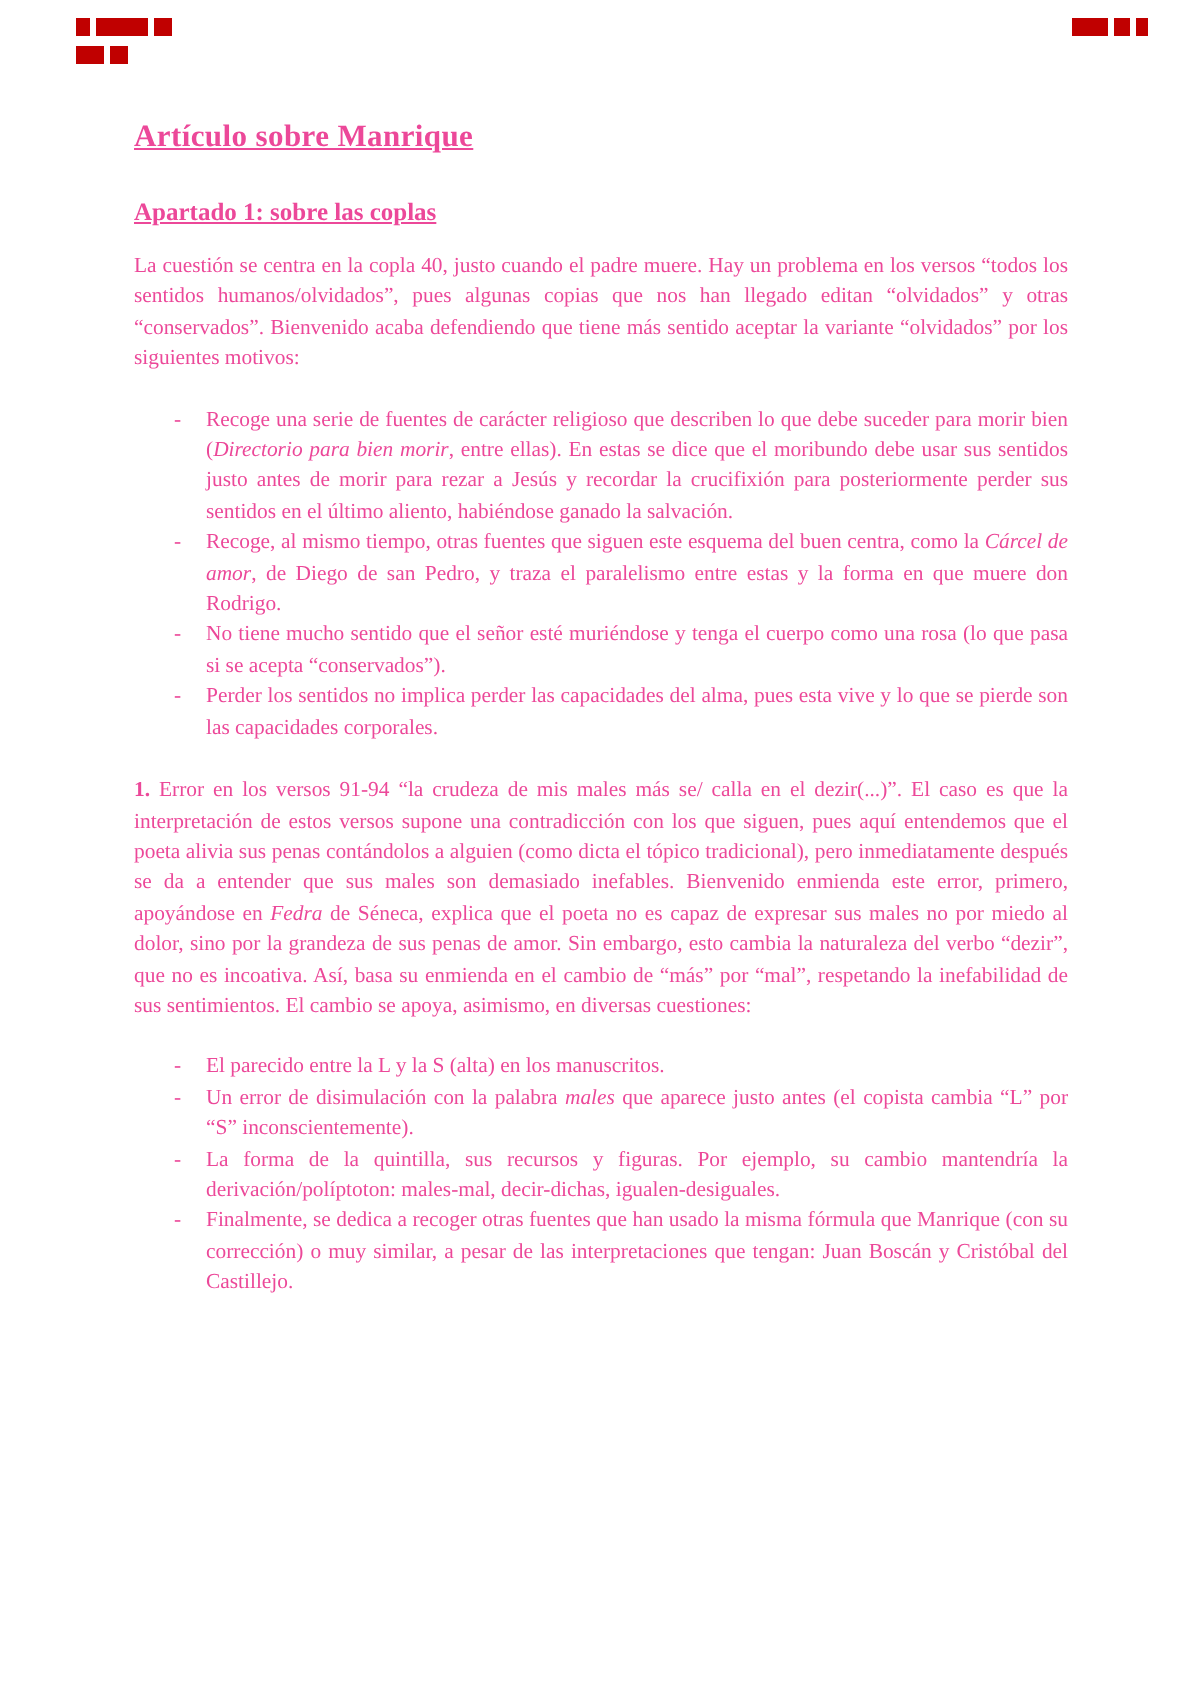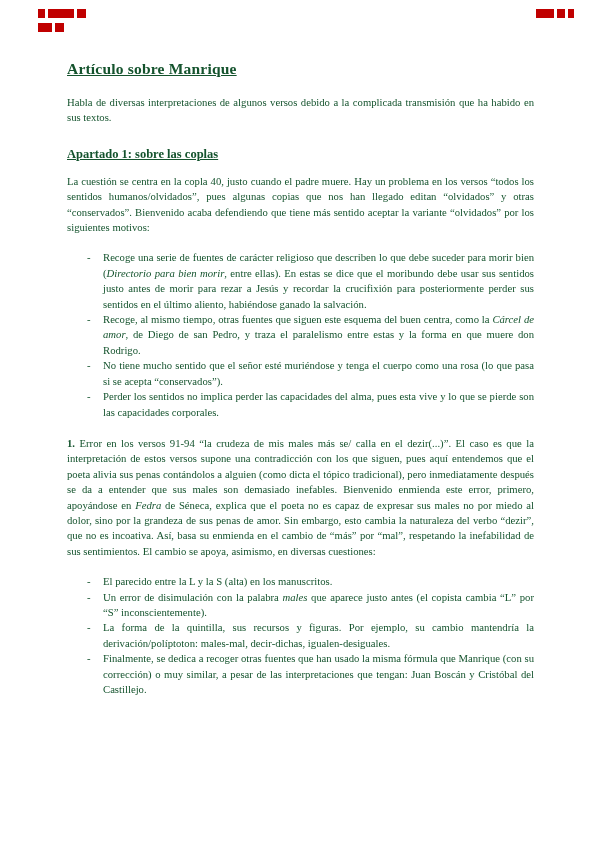--- a/index.html
+++ b/index.html
@@ -1,20 +1,20 @@
 <!DOCTYPE html>
 <html><head>
 <meta charset="utf-8">
 <style>
   html,body{margin:0;padding:0;background:#e8e8e8;}
   .page{
     width:600px;height:848px;margin:0 auto;position:relative;
     background:#ffffff;overflow:hidden;
     font-family:"Liberation Serif","DejaVu Serif",serif;
-    color:#14532d;
+    color:#ec4899;
   }
   .content{position:absolute;left:67px;right:66px;top:60px;}
   .title{
     font-size:15.5px;font-weight:bold;text-decoration:underline;
     margin:0 0 17px 0;letter-spacing:.2px;
   }
   .body-p{
     font-size:10.7px;line-height:15.4px;text-align:justify;
     margin:0 0 15px 0;
   }
@@ -52,21 +52,20 @@
   <div class="redrow" style="left:536px;top:9px">
     <i style="width: 18px; background-color: rgb(192, 0, 0);"></i>
     <i style="width: 8px; background-color: rgb(192, 0, 0);"></i>
     <i style="width: 6px; background-color: rgb(192, 0, 0);"></i>
   </div>
 
   <div class="content">
 
     <h1 class="title">Artículo sobre Manrique</h1>
 
-    <p class="body-p">Habla de diversas interpretaciones de algunos versos debido a la complicada transmisión que ha habido en sus textos.</p>
 
     <h2 class="heading">Apartado 1: sobre las coplas</h2>
 
     <p class="body-p">La cuestión se centra en la copla 40, justo cuando el padre muere. Hay un problema en los versos “todos los sentidos humanos/olvidados”, pues algunas copias que nos han llegado editan “olvidados” y otras “conservados”. Bienvenido acaba defendiendo que tiene más sentido aceptar la variante “olvidados” por los siguientes motivos:</p>
 
     <div class="bullets">
       <div class="bullet">
         <span class="dash">-</span>
         <span class="btext"><span>Recoge una serie de fuentes de carácter religioso que describen lo que debe suceder para morir bien (</span><span class="it">Directorio para bien morir</span><span>, entre ellas). En estas se dice que el moribundo debe usar sus sentidos justo antes de morir para rezar a Jesús y recordar la crucifixión para posteriormente perder sus sentidos en el último aliento, habiéndose ganado la salvación.</span></span>
       </div>

